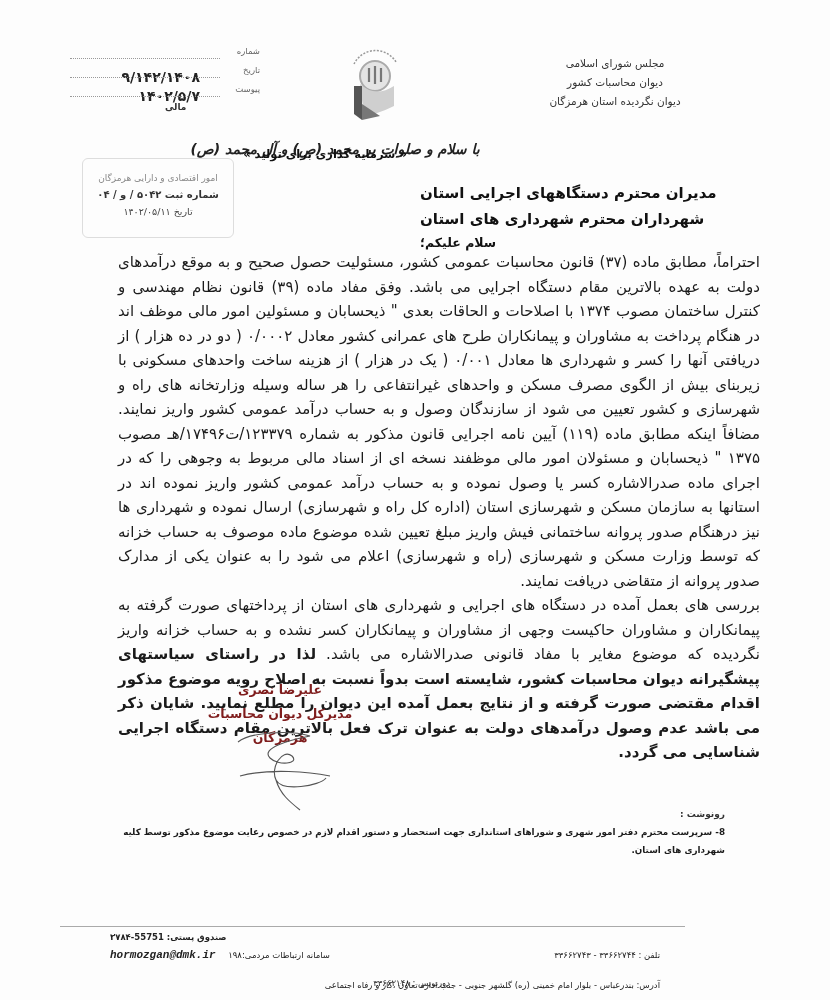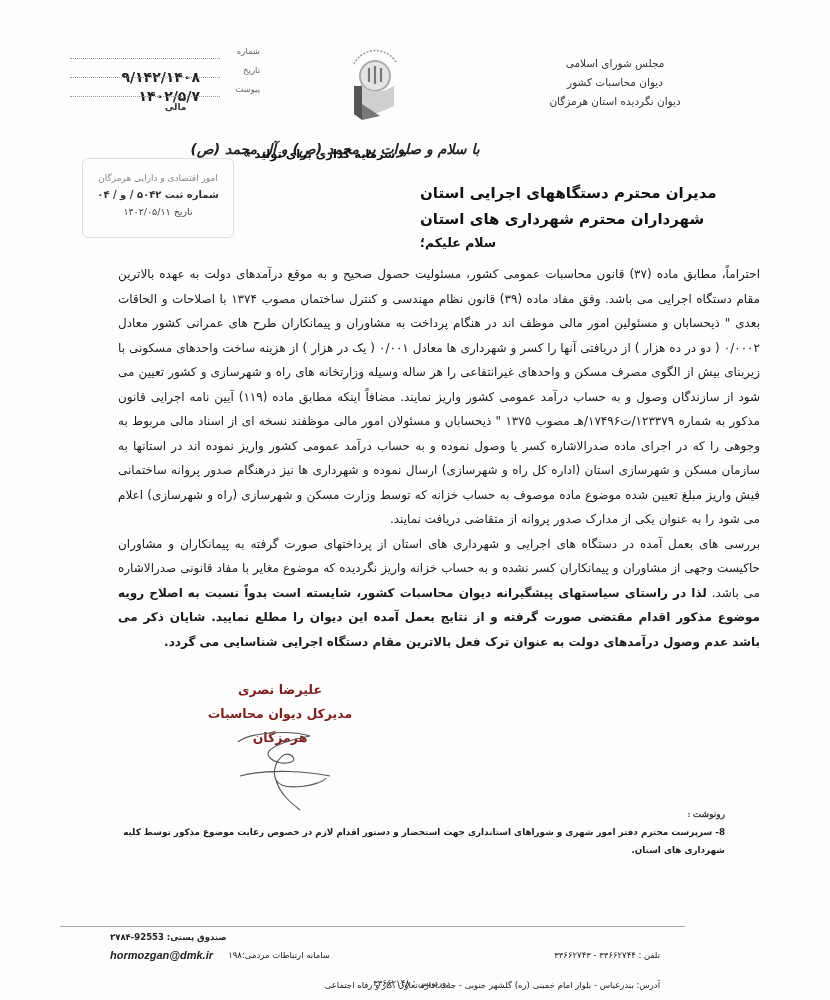--- a/index.html
+++ b/index.html
@@ -32,44 +32,44 @@
     .stamp .l2 { margin-top: 6px; font-weight: bold; color: #333; font-size: 10px; }
     .stamp .l3 { margin-top: 6px; color: #444; font-size: 9.5px; }
 
     
     .addr { position: absolute; left: 420px; top: 180px; width: 340px; direction: rtl; text-align: left; font-weight: bold; color: #111; }
     .addr .a1 { font-size: 15px; line-height: 26px; }
     .addr .a2 { font-size: 15px; line-height: 26px; }
     .addr .a3 { font-size: 12.5px; line-height: 22px; font-weight: bold; }
 
     
-    .body-text { position: absolute; left: 118px; top: 262px; width: 642px; direction: rtl; text-align: justify; text-align-last: right; font-size: 12px; line-height: 24.5px; color: #1b1b1b; }
+    .body-text { position: absolute; left: 118px; top: 250px; width: 642px; direction: rtl; text-align: justify; text-align-last: right; font-size: 15px; line-height: 24.5px; color: #1b1b1b; }
     .body-text p { margin: 0; }
     .body-text .bold { font-weight: bold; }
 
     
     .sign { position: absolute; left: 190px; top: 678px; width: 180px; text-align: center; direction: rtl; font-weight: bold; color: #7f1d1d; }
     .sign .name { font-size: 12.5px; line-height: 24px; }
     .sign .title { font-size: 12.5px; line-height: 24px; }
     .signature { position: absolute; left: 230px; top: 728px; width: 110px; height: 85px; }
 
     
     .cc { position: absolute; left: 80px; top: 805px; width: 645px; direction: rtl; text-align: right; font-size: 8.8px; font-weight: bold; color: #1b1b1b; line-height: 18px; }
-    .cc .cc-title { font-size: 9px; font-weight: bold; color: #333; font-family: Liberation Serif, serif; }
+    .cc .cc-title { font-size: 9px; font-weight: bold; color: #333; }
 
     
     .footer-line { position: absolute; left: 60px; top: 926px; width: 625px; border-top: 1px solid #aaa; }
     .footer { position: absolute; left: 110px; top: 932px; width: 550px; direction: rtl; font-size: 8.5px; color: #222; }
     .f-row { position: relative; height: 18px; }
     .f-address { position: absolute; right: 0; top: 0; white-space: nowrap; margin-top: 48px; }
     .f-pobox { position: absolute; left: 0; top: 0; white-space: nowrap; font-weight: bold; }
     .f-phone { position: absolute; right: 0; top: 0; white-space: nowrap; }
     .f-fax { position: absolute; right: 210px; top: 0; white-space: nowrap; margin-top: 28px; }
     .f-public { position: absolute; right: 330px; top: 0; white-space: nowrap; }
-    .f-email { position: absolute; left: 0; top: -1px; white-space: nowrap; direction: ltr; font-style: italic; font-weight: bold; font-size: 11px; font-family: Liberation Sans, sans-serif; }
+    .f-email { position: absolute; left: 0; top: -1px; white-space: nowrap; direction: ltr; font-style: italic; font-weight: bold; font-size: 11px; font-family: Liberation Mono, monospace; }
   </style>
 </head>
 <body>
 
 <div class="page">
 
   <div class="org">
     <div>مجلس شورای اسلامی</div>
     <div>دیوان محاسبات کشور</div>
     <div>دیوان نگردیده استان هرمزگان</div>
@@ -135,21 +135,21 @@
 
   <div class="cc">
     <div class="cc-title">رونوشت :</div>
     <div>8- سرپرست محترم دفتر امور شهری و شوراهای استانداری جهت استحضار و دستور اقدام لازم در خصوص رعایت موضوع مذکور توسط کلیه شهرداری های استان.</div>
   </div>
 
   <div class="footer-line"></div>
   <div class="footer">
     <div class="f-row">
       <span class="f-address">آدرس: بندرعباس - بلوار امام خمینی (ره) گلشهر جنوبی - جنب اداره تعاون ،کار و رفاه اجتماعی</span>
-      <span class="f-pobox">صندوق پستی: 92553-۳۷۸۴</span>
+      <span class="f-pobox">صندوق پستی: 55751-۳۷۸۴</span>
     </div>
     <div class="f-row">
       <span class="f-phone">تلفن : ۳۳۶۶۲۷۴۴ - ۳۳۶۶۲۷۴۳</span>
       <span class="f-fax">دورنویس : ۳۳۶۶۲۱۴۸</span>
       <span class="f-public">سامانه ارتباطات مردمی:۱۹۸</span>
       <span class="f-email">hormozgan@dmk.ir</span>
     </div>
   </div>
 
 </div>

